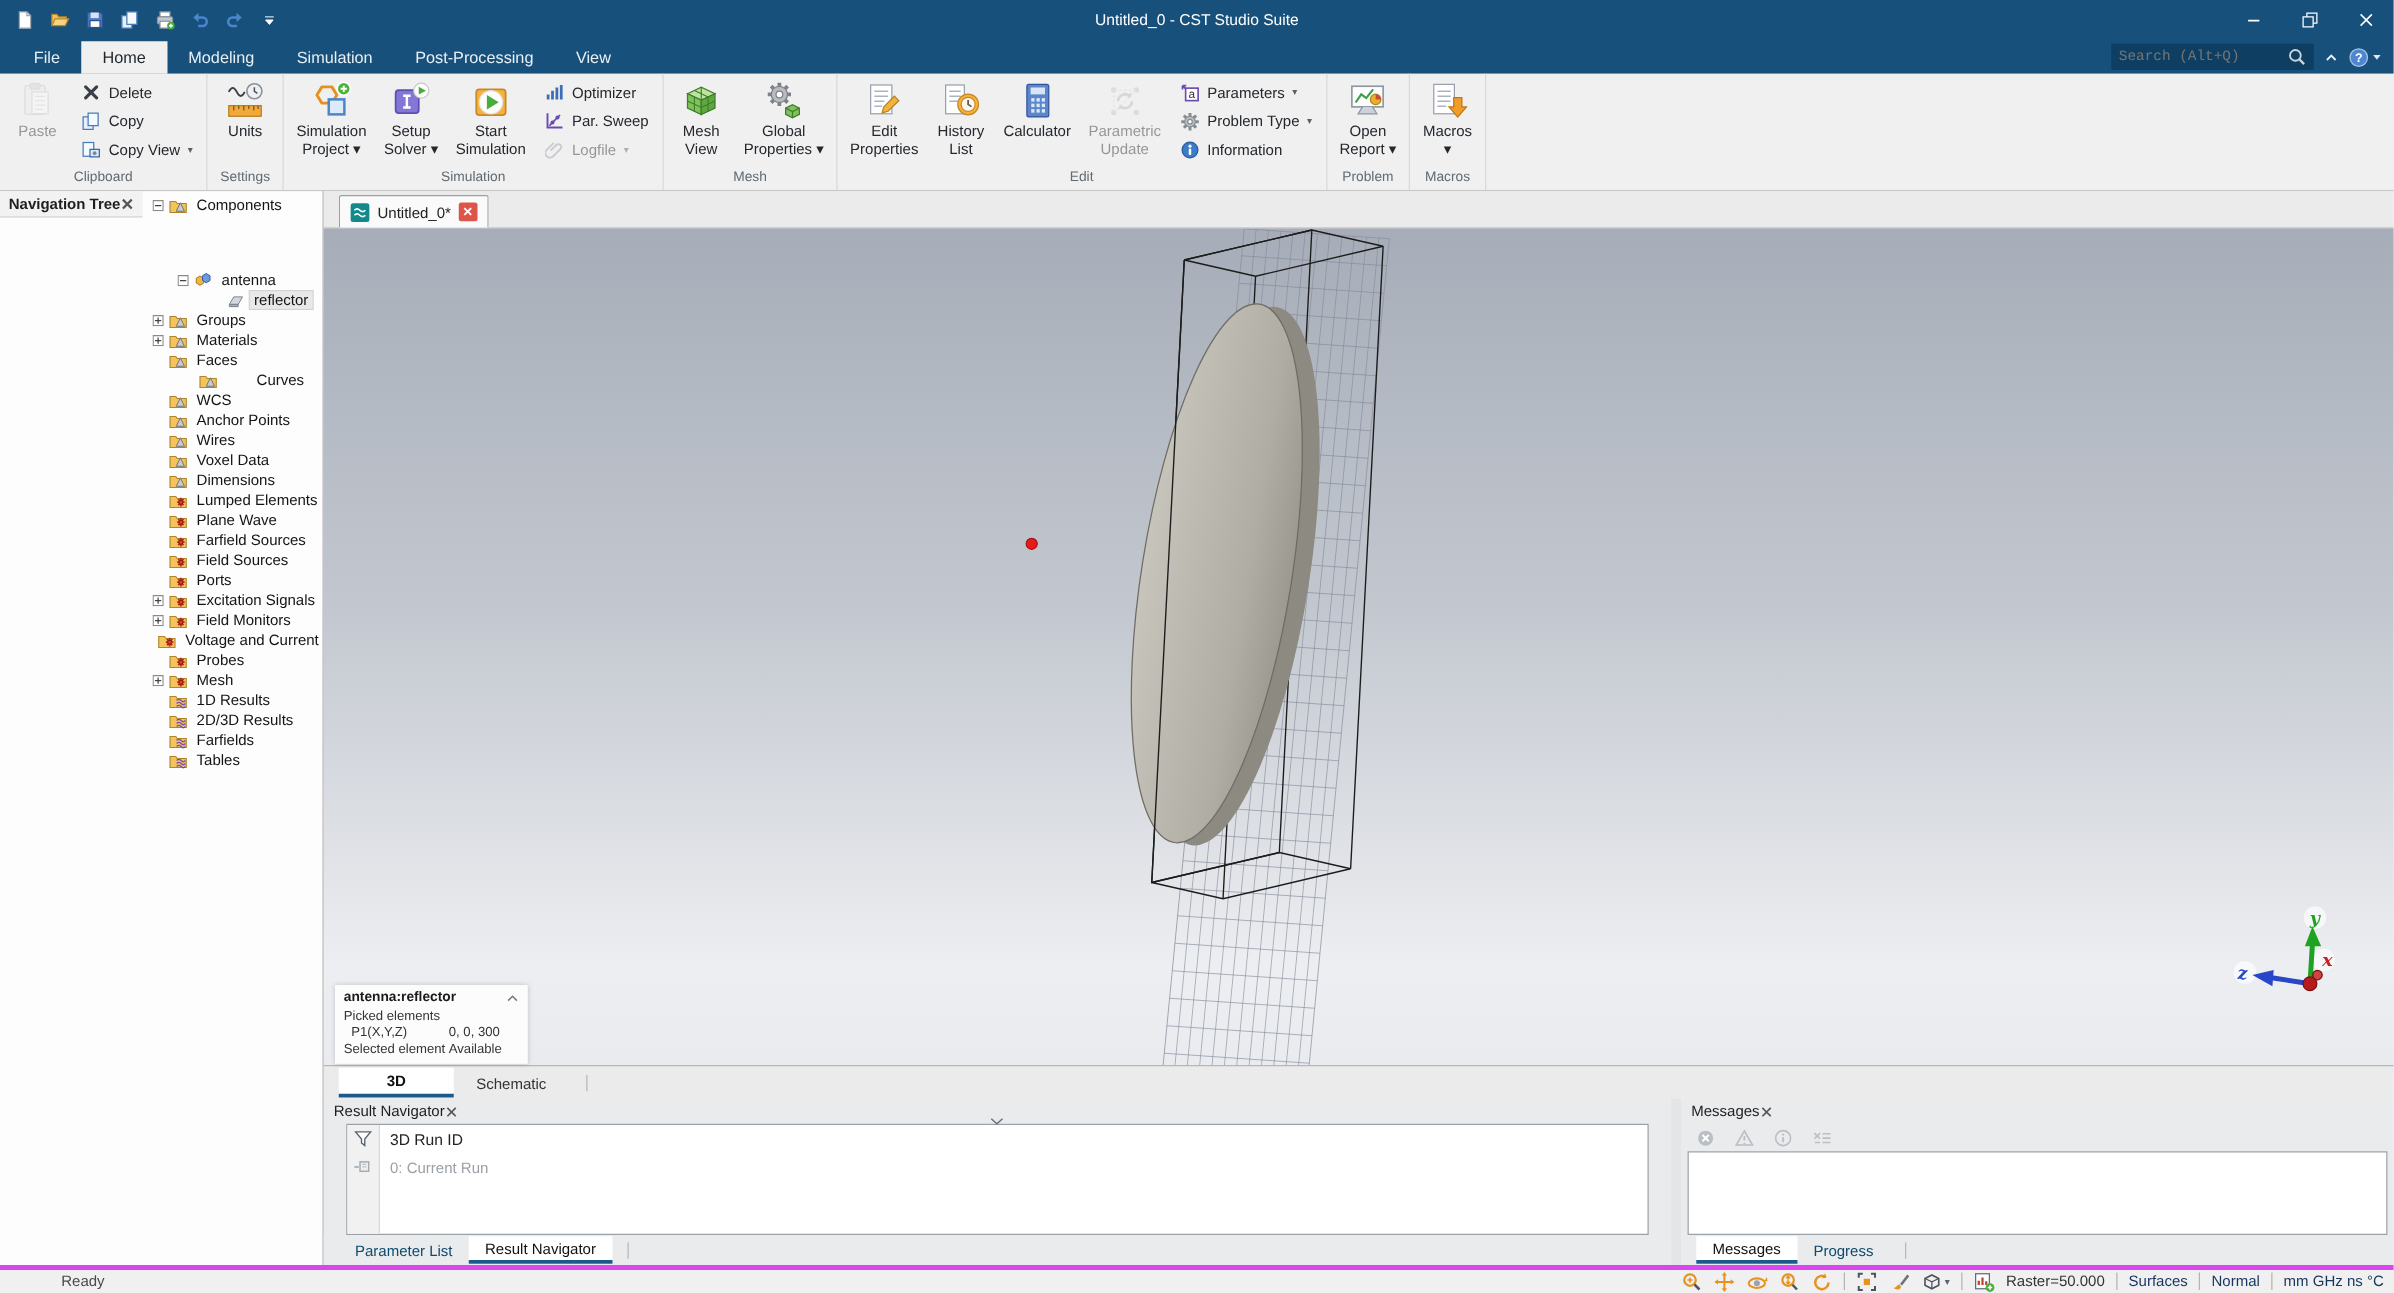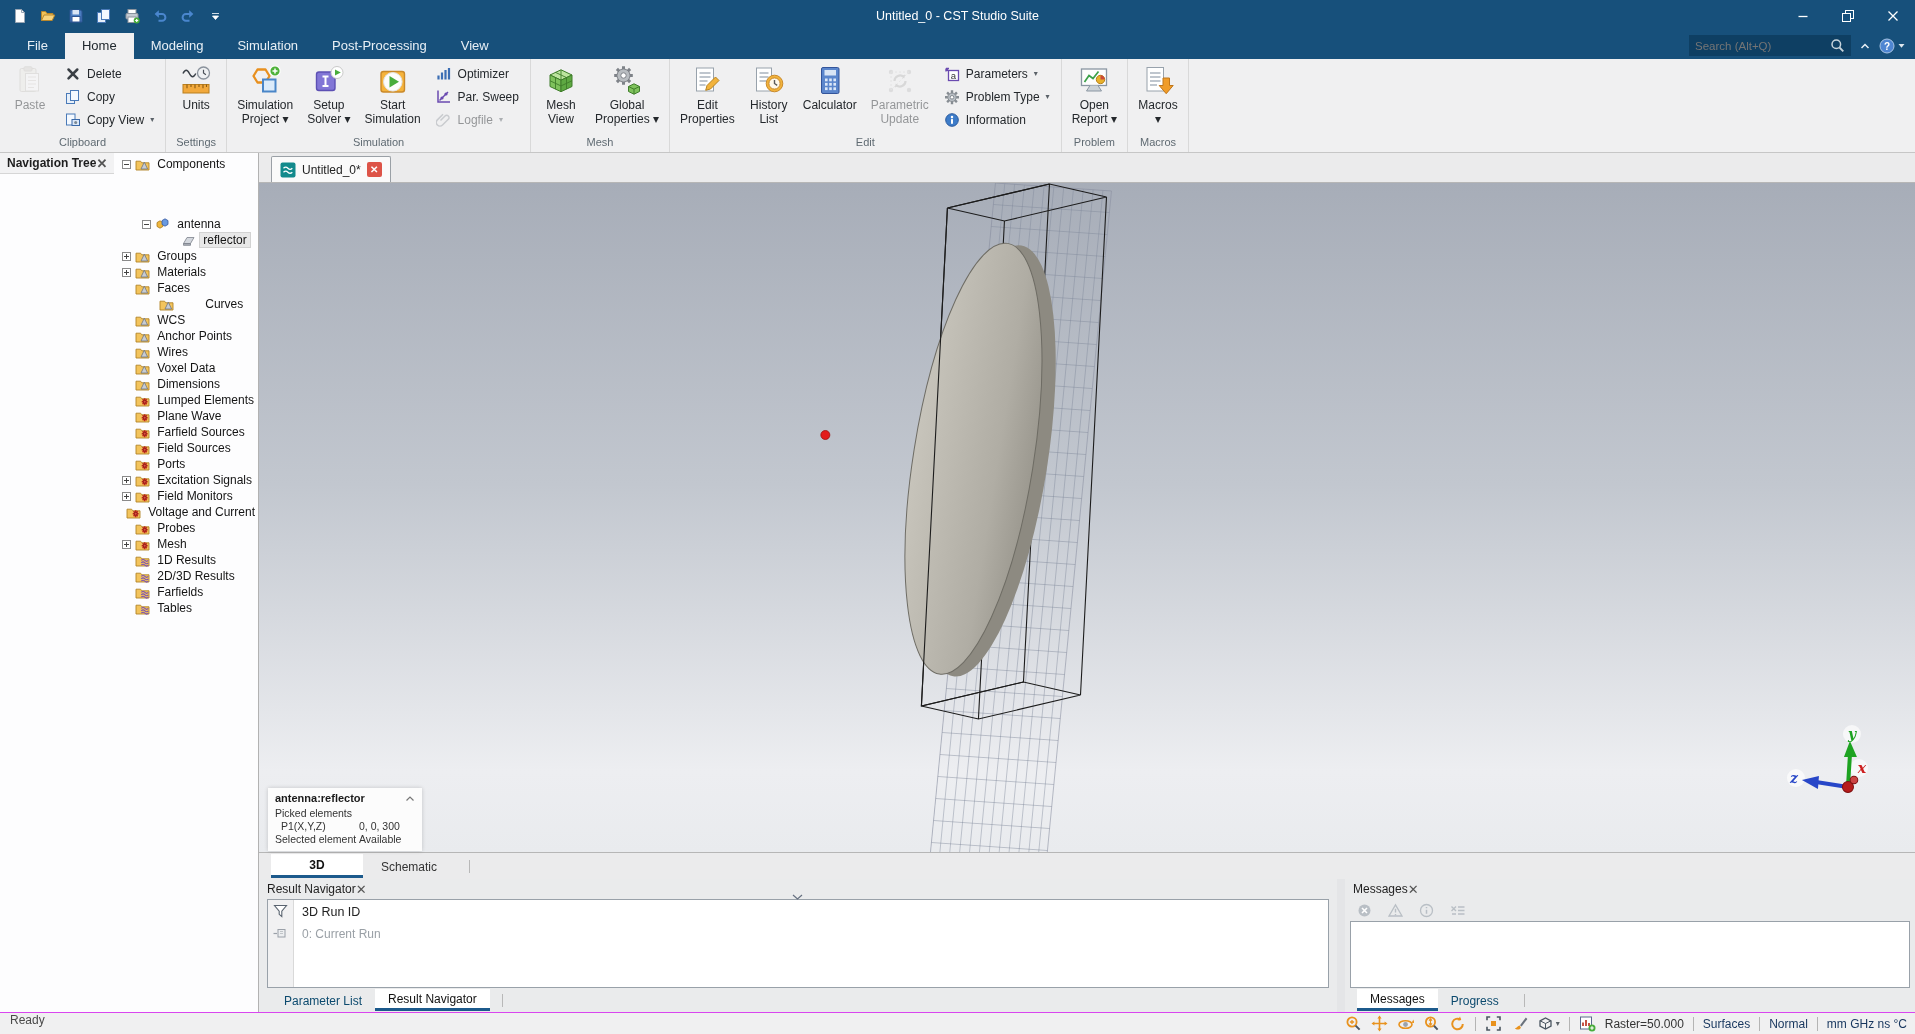--- a/index.html
+++ b/index.html
@@ -19,21 +19,21 @@
   .winctl{margin-left:auto;display:flex;z-index:2;}
   .winbtn{width:45px;height:28px;display:flex;align-items:center;justify-content:center;cursor:pointer;}
 
   
   .menurow{position:absolute;top:32px;left:0;right:0;height:27px;background:var(--c-titlebar);display:flex;align-items:flex-end;}
   .mtabs{display:flex;padding-left:10px;}
   .mtab{padding:5px 17px 6px;font-size:13px;color:#e8eff5;cursor:pointer;white-space:nowrap;}
   .mtab.active{background:var(--c-ribbon);color:#20282e;}
   .menu-right{margin-left:auto;display:flex;align-items:center;gap:8px;margin-right:10px;margin-bottom:3px;}
   .searchbox{width:162px;height:21px;background:var(--c-searchbox);display:flex;align-items:center;padding:0 6px;}
-  .searchbox input{flex:1;min-width:0;background:transparent;border:none;outline:none;color:#ccd7e0;font-size:11.5px;font-family:Liberation Sans, sans-serif;}
+  .searchbox input{flex:1;min-width:0;background:transparent;border:none;outline:none;color:#ccd7e0;font-size:11.5px;font-family:Liberation Mono, monospace;}
 
   
   .ribbon{position:absolute;top:59px;left:0;right:0;height:94px;background:var(--c-ribbon);border-bottom:1px solid #c6c6c6;display:flex;align-items:stretch;}
   .rgroup{display:flex;flex-direction:column;border-right:1px solid #d9d9d9;padding:1px 3px 0;}
   .rcells{flex:1;display:flex;align-items:stretch;}
   .rglabel{height:18px;line-height:16px;text-align:center;font-size:11px;color:#5f6a72;}
   .rlarge{display:flex;flex-direction:column;align-items:center;min-width:54px;padding:3px 7px 0;border:none;background:none;font-family:inherit;font-size:12px;color:#24282c;cursor:pointer;}
   .rlarge .ricon{height:35px;display:flex;align-items:center;justify-content:center;}
   .rlline{height:14px;line-height:14px;white-space:nowrap;}
   .rstack{display:flex;flex-direction:column;justify-content:flex-start;padding:3px 4px;gap:2px;}
@@ -75,34 +75,34 @@
   .vdiv{width:1px;height:13px;background:#b8b8b8;margin-left:14px;}
 
   
   .panels{height:133px;display:flex;background:#eaebec;}
   .panel{display:flex;flex-direction:column;min-width:0;}
   .resultnav{flex:1;position:relative;}
   .panelgap{width:8px;background:#e4e5e7;}
   .messages-panel{width:570px;}
   .phead{height:20px;display:flex;align-items:center;padding:0 8px;font-size:12px;color:#1e1e1e;}
   .rn-chev{position:absolute;left:50%;top:15px;margin-left:-6px;z-index:2;}
-  .rn-box{margin:0 8px;flex:1;background:#fff;border:1px solid #99a1a9;display:flex;}
+  .rn-box{margin:0 18px;flex:1;background:#fff;border:1px solid #99a1a9;display:flex;}
   .rn-gutter{width:26px;background:#f1f1f2;border-right:1px solid #d9d9d9;display:flex;flex-direction:column;align-items:center;padding-top:4px;gap:7px;}
   .rn-rows{flex:1;display:flex;flex-direction:column;}
   .rn-row1{height:24px;display:flex;align-items:center;padding:0 8px;font-size:12.5px;color:#222;}
   .rn-row2{height:19px;display:flex;align-items:center;padding:0 8px;font-size:12px;color:#9aa0a6;}
   .msg-toolbar{height:22px;display:flex;align-items:center;gap:16px;padding:0 12px;}
   .msg-body{flex:1;margin:0 5px;background:#fff;border:1px solid #99a1a9;}
   .ptabs{height:24px;display:flex;align-items:center;padding-left:12px;background:#eaebec;}
   .ptab{padding:3px 13px 2px;font-size:12px;color:#0c4a6e;cursor:pointer;}
   .ptab.active{background:#fff;border-bottom:3px solid var(--c-accent);color:#111;}
   .ptabdiv{width:1px;height:13px;background:#b8b8b8;margin-left:12px;}
 
   
-  .statusbar{position:absolute;bottom:0;left:0;right:0;height:22px;background:var(--c-ribbon);border-top:1px solid #d946ef;display:flex;font-size:12px;color:#3a3a3a;}
+  .statusbar{position:absolute;bottom:0;left:0;right:0;height:22px;background:var(--c-ribbon);border-top:4px solid #d946ef;display:flex;align-items:center;font-size:12px;color:#3a3a3a;padding-left:39px;}
   .sb-ready{padding-left:10px;color:#4a4a4a;}
   .sb-right{margin-left:auto;display:flex;align-items:center;gap:9px;padding-right:8px;}
   .sb-tool{display:flex;align-items:center;cursor:pointer;}
   .sb-div{width:1px;height:14px;background:#b4b4b4;}
   .sb-label{color:#17365e;white-space:nowrap;cursor:pointer;}
   .sb-raster{color:#333;}
 </style>
 </head>
 <body>
 

